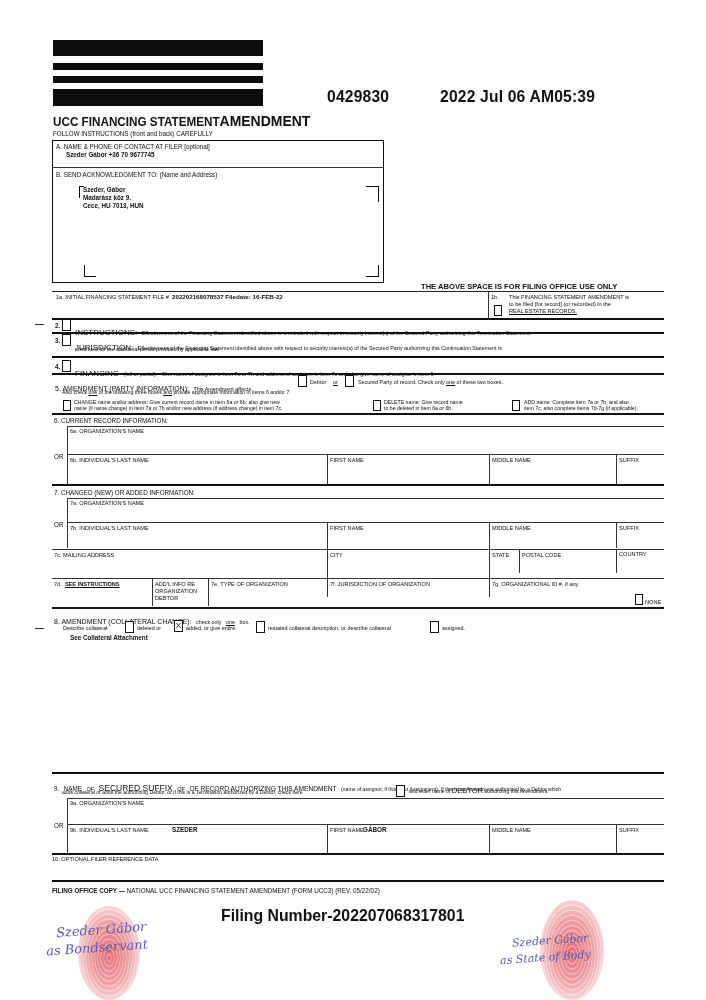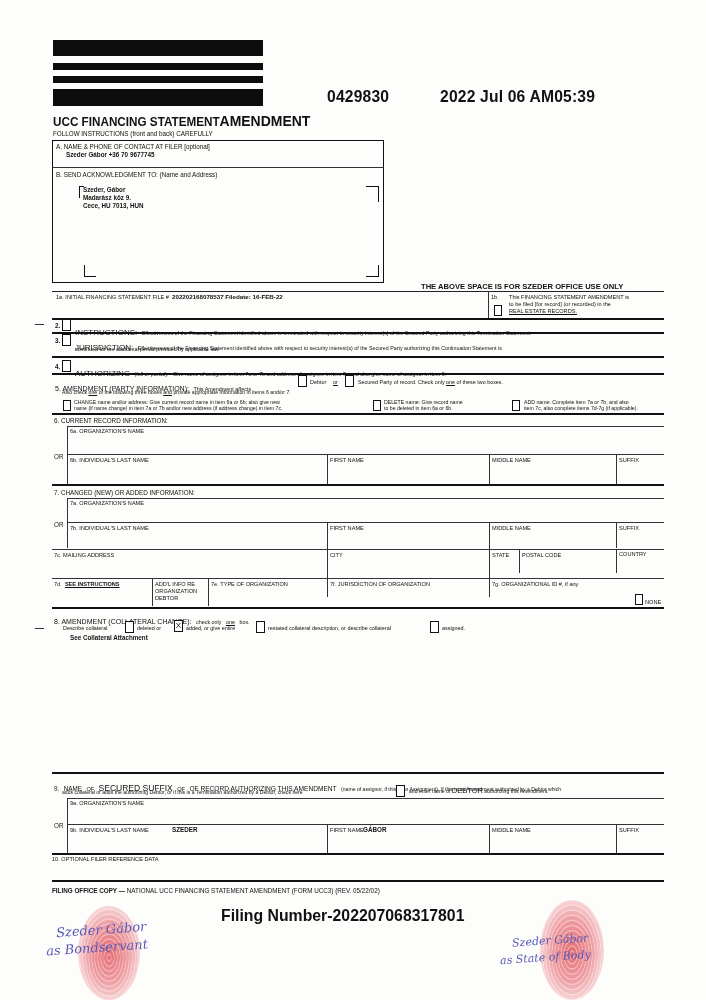--- a/index.html
+++ b/index.html
@@ -49,21 +49,21 @@
 <div class="hline" style="left:52px;top:167px;width:332px;border-top:1.5px solid #333;"></div>
 <div class="abs small" style="left:56px;top:171px;">B. SEND ACKNOWLEDGMENT TO:  (Name and Address)</div>
 <div class="corner" style="left:79px;top:186px;width:5px;height:12px;border-top-width:1.5px;border-left-width:1.5px;"></div>
 <div class="abs small bold" style="left:83px;top:186px;">Szeder, Gábor</div>
 <div class="abs small bold" style="left:83px;top:194px;">Madarász köz 9.</div>
 <div class="abs small bold" style="left:83px;top:202px;">Cece, HU 7013, HUN</div>
 <div class="corner" style="left:366px;top:186px;width:13px;height:16px;border-top-width:1.5px;border-right-width:1.5px;"></div>
 <div class="corner" style="left:84px;top:265px;width:12px;height:12px;border-bottom-width:1.5px;border-left-width:1.5px;"></div>
 <div class="corner" style="left:366px;top:265px;width:13px;height:12px;border-bottom-width:1.5px;border-right-width:1.5px;"></div>
 
-<div class="abs med bold" style="left:421px;top:282px;font-size:7.6px;">THE ABOVE SPACE IS FOR SZEDER OFFICE USE ONLY</div>
+<div class="abs med bold" style="left:421px;top:282px;font-size:7.6px;">THE ABOVE SPACE IS FOR FILING OFFICE USE ONLY</div>
 
 <div class="hline" style="left:52px;top:291px;width:612px;border-top:1.5px solid #222;"></div>
 <div class="abs tiny" style="left:56px;top:294px;">1a. INITIAL FINANCING STATEMENT FILE #</div>
 <div class="abs tiny bold" style="left:172px;top:294px;font-size:6.2px;">2022021680785​37 Filedate: 16-FEB-22</div>
 <div class="vline" style="left:488px;top:291px;height:28px;"></div>
 <div class="abs tiny" style="left:491px;top:294px;">1b.</div>
 <div class="abs tiny" style="left:509px;top:294px;">This FINANCING STATEMENT AMENDMENT is</div>
 <div class="abs tiny" style="left:509px;top:301px;">to be filed [for record] (or recorded) in the</div>
 <div class="abs tiny u" style="left:509px;top:308px;">REAL ESTATE RECORDS.</div>
 <div class="cb" style="left:494px;top:305px;width:8px;height:11px;"></div>
@@ -83,21 +83,21 @@
 <div class="abs" style="left:75px;top:336px;white-space:nowrap;">
   <span class="med" style="font-size:8px;">JURISDICTION:</span>
   <span class="tiny" style="font-size:5.3px;">Effectiveness of the Financing Statement identified above with respect to security interest(s) of the Secured Party authorizing this Continuation Statement is</span>
 </div>
 <div class="abs tiny" style="left:75px;top:346px;font-size:5.3px;">continued for the additional period provided by applicable law.</div>
 <div class="hthick" style="left:52px;top:356px;width:612px;"></div>
 
 <div class="abs small bold" style="left:55px;top:363px;">4.</div>
 <div class="cb" style="left:62px;top:360px;"></div>
 <div class="abs" style="left:75px;top:362px;white-space:nowrap;">
-  <span class="med" style="font-size:8px;">AUTHORIZING</span>
+  <span class="med" style="font-size:8px;">FINANCING</span>
   <span class="tiny" style="font-size:5.3px;">(full or partial):</span>
   <span class="tiny" style="font-size:5.3px;">Give name of assignee in item 7a or 7b and address of assignee in item 7c  and also give name of assignor in item 9.</span>
 </div>
 <div class="hthick" style="left:52px;top:373px;width:612px;"></div>
 
 <div class="abs" style="left:55px;top:377px;white-space:nowrap;">
   <span class="med" style="font-size:7px;">5.  AMENDMENT (PARTY INFORMATION):</span>
   <span class="tiny" style="font-size:5.4px;">This Amendment affects</span>
 </div>
 <div class="cb" style="left:298px;top:375px;"></div>

